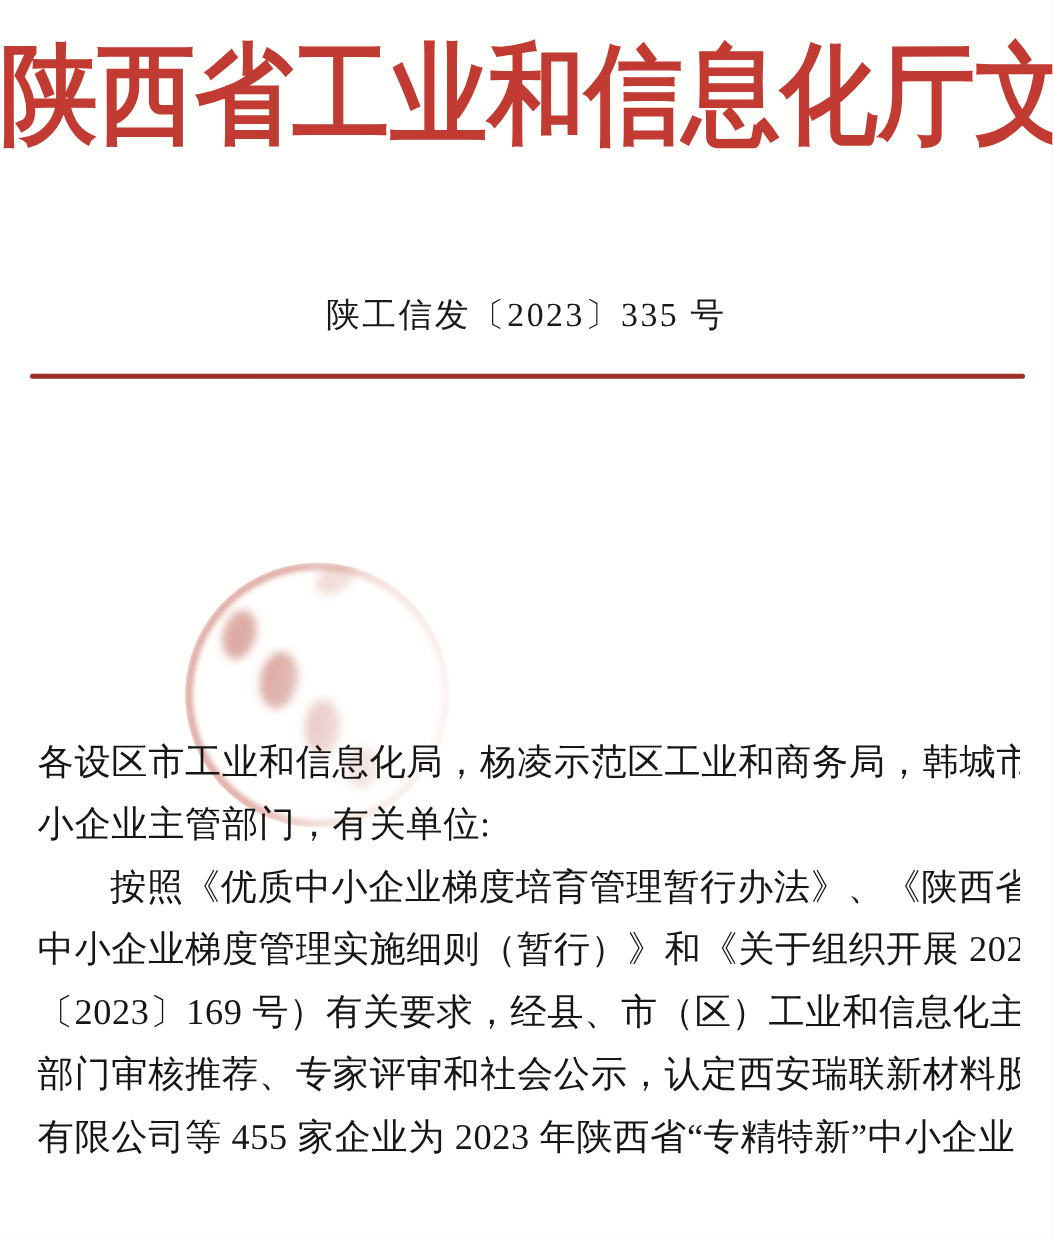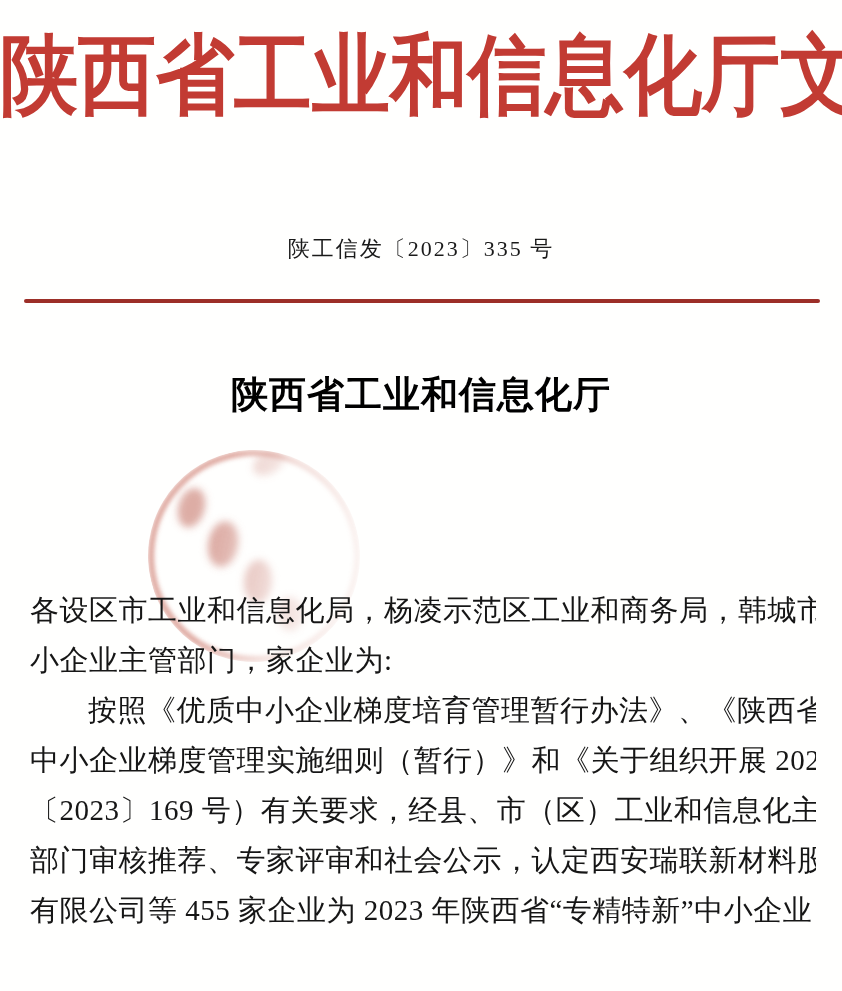--- a/index.html
+++ b/index.html
@@ -18,21 +18,21 @@
     font-weight:bold;
     color:#c23b33;
     letter-spacing:0px;
     white-space:nowrap;
     transform:scaleY(1.12);
     transform-origin:top center;
   }
   .doc-number{
     position:absolute;top:234px;left:0;right:0;
     text-align:center;
-    font-size:22px;
+    font-size:27px;
     color:#1a1a1a;
     letter-spacing:2px;
   }
   .red-line{
     position:absolute;top:299px;left:24px;right:22px;
     height:4px;
     background:#9c2f28;
     border-radius:2px;
   }
   .title-block{
@@ -101,26 +101,25 @@
 
   <div class="seal">
     <div class="smudge s1"></div>
     <div class="smudge s2"></div>
     <div class="smudge s3"></div>
     <div class="smudge s4"></div>
     <div class="smudge s5"></div>
   </div>
 
   <div class="title-block">
-    <div>陕西省工业和信息化厅</div>
   </div>
 
   <div class="body-block">
     <div class="body-line">各设区市工业和信息化局，杨凌示范区工业和商务局，韩城市中</div>
-    <div class="body-line short">小企业主管部门，家企业为:</div>
+    <div class="body-line short">小企业主管部门，有关单位:</div>
     <div class="body-line indent">按照《优质中小企业梯度培育管理暂行办法》、《陕西省优质</div>
     <div class="body-line">中小企业梯度管理实施细则（暂行）》和《关于组织开展 2023 年</div>
     <div class="body-line">〔2023〕169 号）有关要求，经县、市（区）工业和信息化主管</div>
     <div class="body-line">部门审核推荐、专家评审和社会公示，认定西安瑞联新材料股份</div>
     <div class="body-line">有限公司等 455 家企业为 2023 年陕西省“专精特新”中小企业，有</div>
   </div>
 
 </div>
 
 </body></html>

